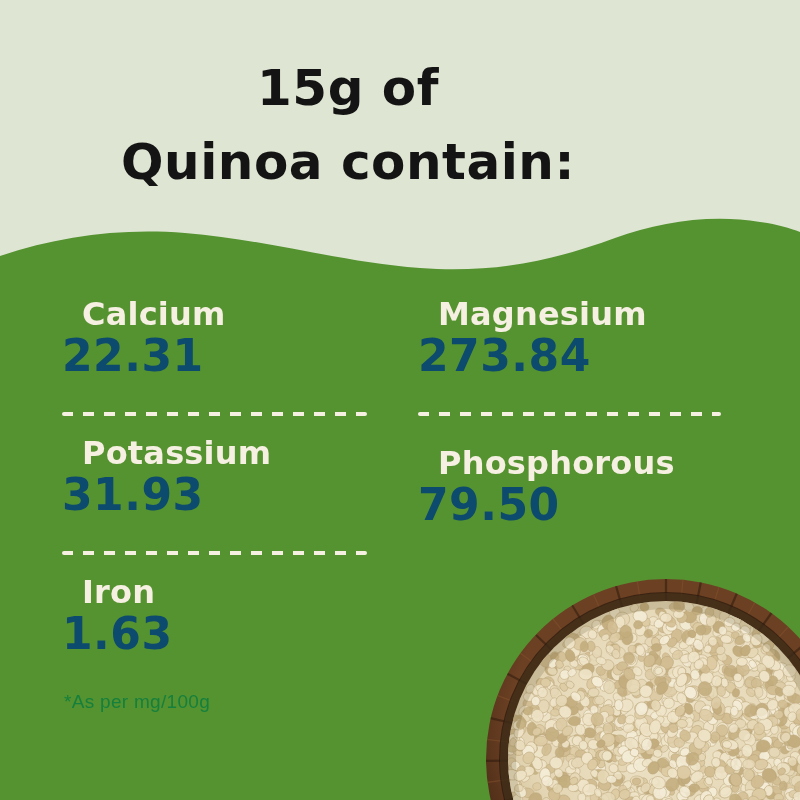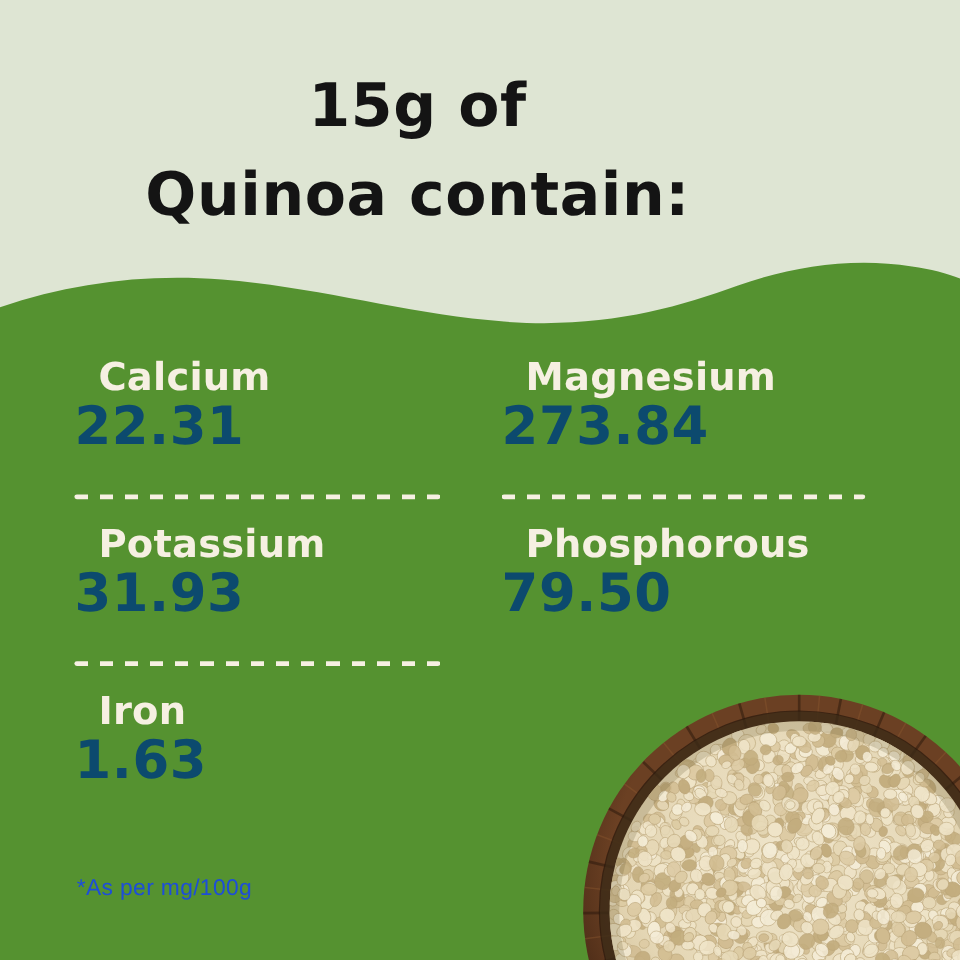--- a/index.html
+++ b/index.html
@@ -74,22 +74,22 @@
       to right,
       #f6f0e2 0px, #f6f0e2 11px,
       rgba(0,0,0,0) 11px, rgba(0,0,0,0) 21px);
     border-radius:2px;
   }
   #divider-left-1  { left:0px;   top:112px; width:305px; }
   #divider-right-1 { left:356px; top:112px; width:303px; }
 
   
   #footnote {
-    position:absolute; left:64px; top:730px; z-index:7;
-    color:#1d4ed8;
+    position:absolute; left:64px; top:691px; z-index:7;
+    color:#15803d;
     font-family:"Liberation Sans", sans-serif;
     font-weight:normal;
     font-size:19px;
     letter-spacing:0.3px;
   }
 
   
   #bowl {
     position:absolute;
     left:468px; top:561px;
@@ -1725,21 +1725,21 @@
       </div>
       <div class="divider" id="divider-left-1"></div>
       <div class="divider" id="divider-right-1"></div>
     </div>
 
     <div class="nut-row" id="row-2" style="height:139px; margin-top:0px;">
       <div class="nut-cell left" style="top:0;">
         <div class="nut-label">Potassium</div>
         <div class="nut-value">31.93</div>
       </div>
-      <div class="nut-cell right" style="top:0;">
+      <div class="nut-cell right" style="top:10px;">
         <div class="nut-label">Phosphorous</div>
         <div class="nut-value">79.50</div>
       </div>
     </div>
 
     <div class="nut-row" id="row-3" style="height:120px;">
       <div class="nut-cell left" style="top:0;">
         <div class="nut-label">Iron</div>
         <div class="nut-value">1.63</div>
       </div>

